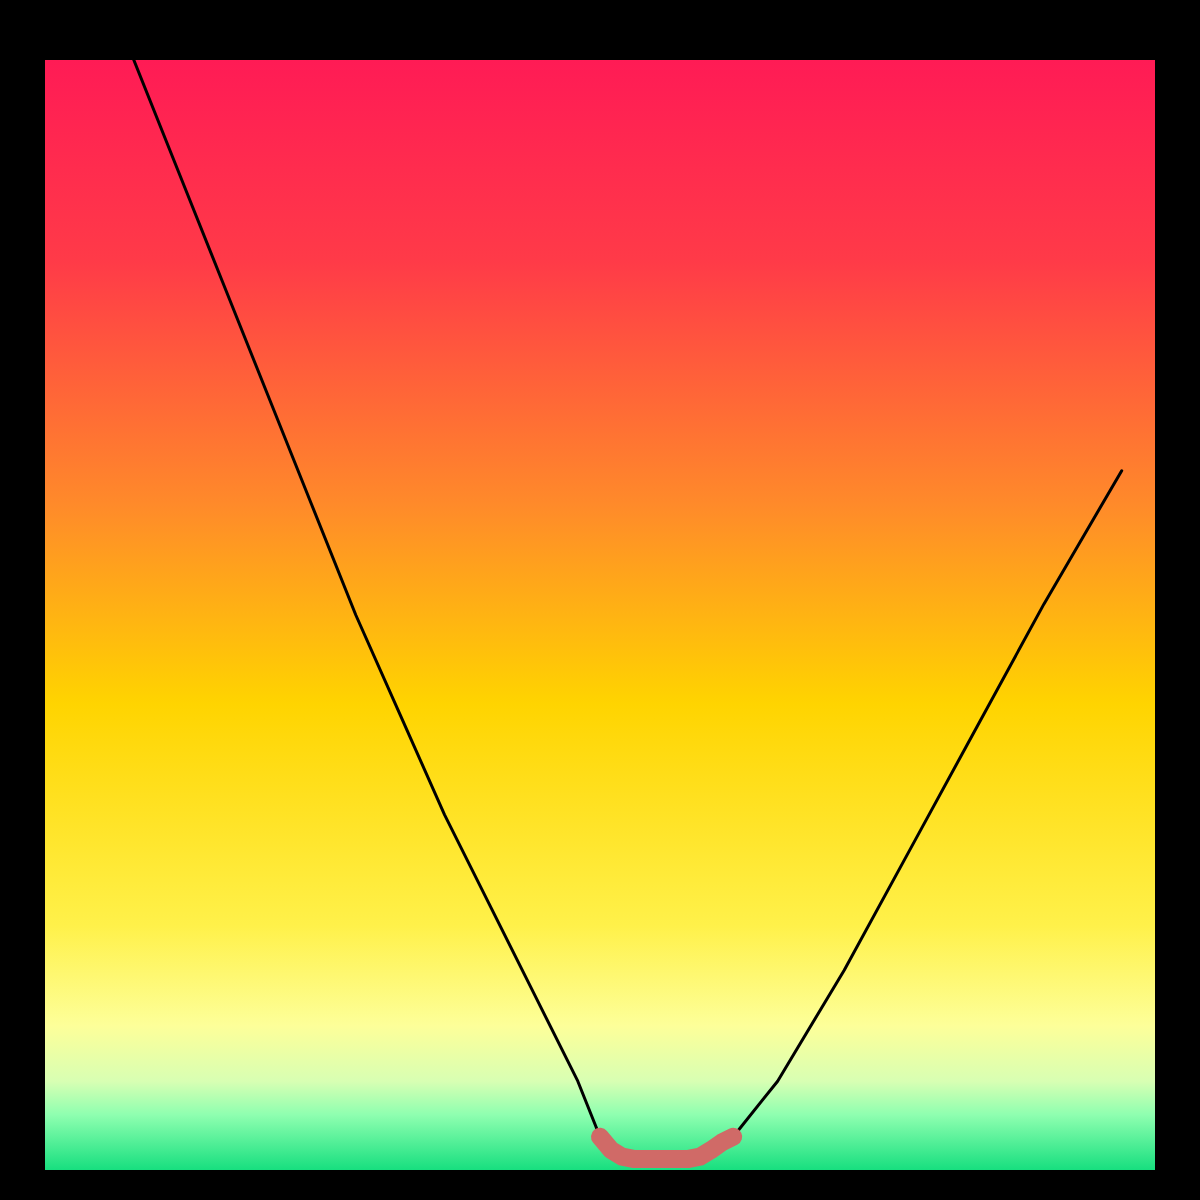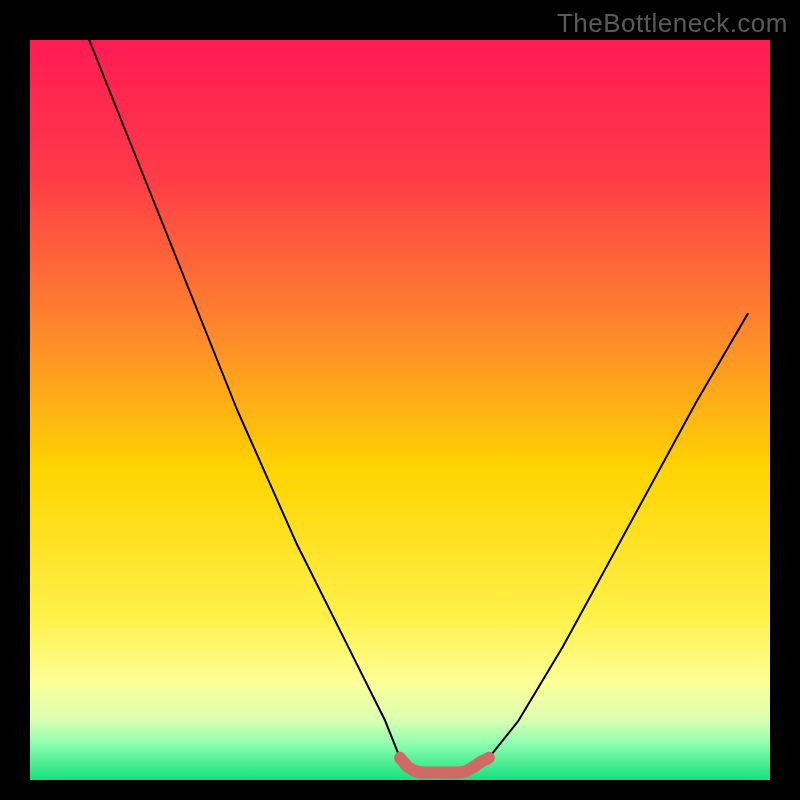--- a/index.html
+++ b/index.html
@@ -60,14 +60,13 @@
     <rect x="0" y="0" width="800" height="800" fill="#000"></rect>
 
     <rect x="30" y="40" width="740" height="740" fill="url(#bg-grad)"></rect>
 
     <g id="series-group" clip-path="url(#plot-clip)">
         <path d="M89.2 40.0 L118.8 114.0 L148.4 188.0 L178.0 262.0 L207.6 336.0 L237.2 410.0 L266.8 476.6 L296.4 543.2 L326.0 602.4 L355.6 661.6 L385.2 720.8 L400.0 757.8 L422.2 772.6 L444.4 772.6 L466.6 772.6 L488.8 757.8 L518.4 720.8 L562.8 646.8 L607.2 565.4 L651.6 484.0 L696.0 402.6 L747.8 313.8" fill="none" stroke="#000000" stroke-width="2" stroke-linecap="round" stroke-linejoin="round"></path>
         <path d="M400.0 757.8 L407.4 766.7 L414.8 771.1 L422.2 772.6 L429.6 772.6 L437.0 772.6 L444.4 772.6 L451.8 772.6 L459.2 772.6 L466.6 771.1 L474.0 766.7 L481.4 761.5 L488.8 757.8" fill="none" stroke="#d06a67" stroke-width="12" stroke-linecap="round" stroke-linejoin="round"></path>
       </g>
   </svg>
 
-  <div class="watermark">TheBottleneck.com</div>
 </div>
 
 </body></html>

